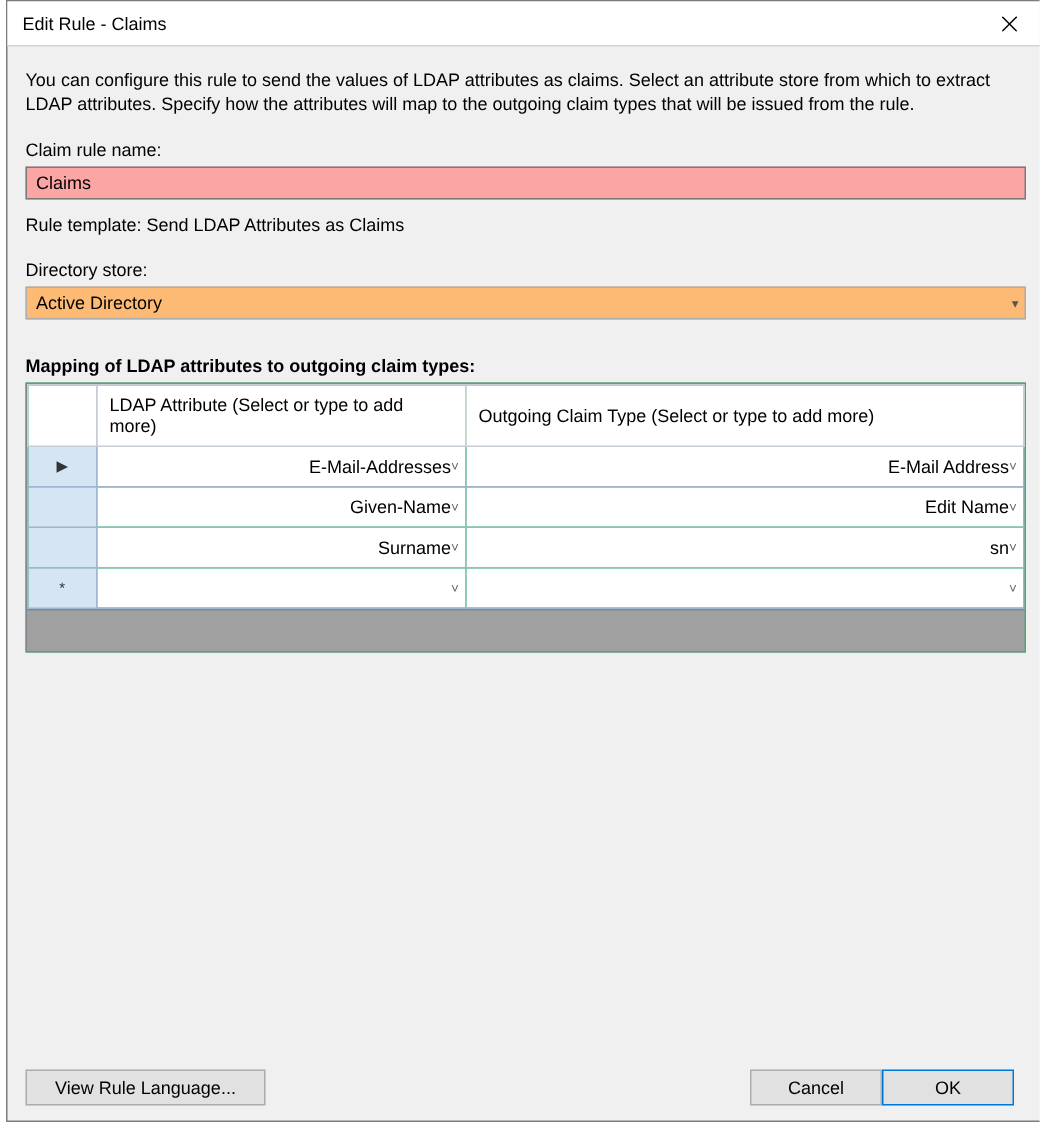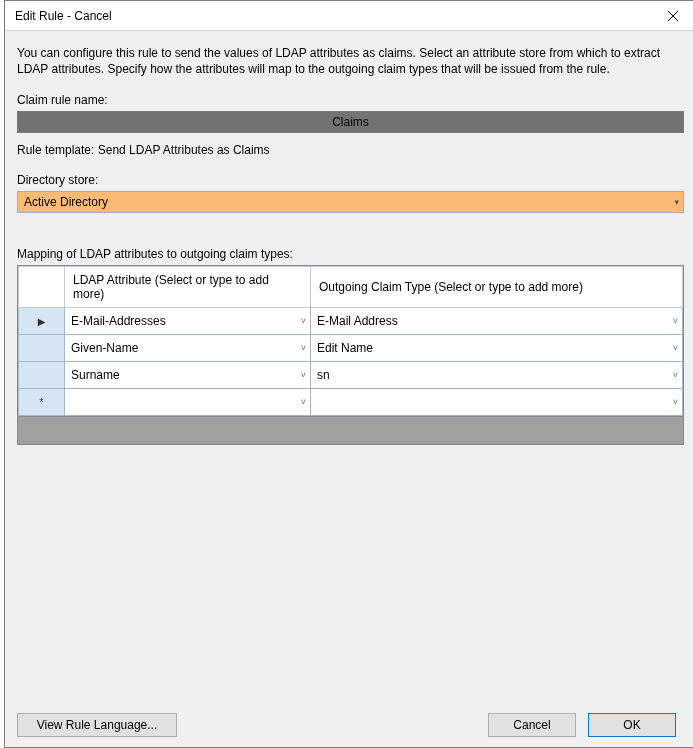--- a/index.html
+++ b/index.html
@@ -56,45 +56,44 @@
   }
   .label {
     font-size: 12px;
     margin-bottom: 4px;
     margin-top: 4px;
   }
   .text-input {
     width: 100%;
     height: 22px;
     border: 1px solid #7a7a7a;
-    background: #737373;
+    background: #fca5a5;
     padding: 2px 6px;
     font-size: 12px;
     font-family: inherit;
-    text-align: center;
   }
   .template-line {
     margin-top: 10px;
     font-size: 12px;
   }
   .attr-store-label { margin-top: 16px; }
   .combo {
     width: 100%;
     height: 22px;
     border: 1px solid #adadad;
     background: #fdba74;
     display: flex;
     align-items: center;
     justify-content: space-between;
     padding: 0 4px 0 6px;
     font-size: 12px;
     margin-bottom: 14px;
   }
   .combo .chev { font-size: 9px; color: #555; }
-  .mapping-label { margin-top: 20px; margin-bottom: 4px;}
+  .mapping-label { margin-top: 10px; margin-bottom: 4px; font-weight: bold;}
   .grid-wrap {
     border: 1px solid #828790;
     background: #22c55e;
     width: 100%;
   }
   table.grid {
     width: 100%;
     border-collapse: collapse;
     table-layout: fixed;
   }
@@ -121,37 +120,36 @@
   table.grid td.cell {
     border: 1px solid #9eb6ce;
     padding: 0;
     height: 26px;
   }
   .cell-combo {
     width: 100%;
     height: 26px;
     display: flex;
     align-items: center;
-    justify-content: space-between;
+    justify-content: flex-end;
     padding: 0 4px 0 6px;
     font-size: 12px;
     background: #ffffff;
   }
   .cell-combo .chev { font-size: 9px; color: #666; }
   .grid-footer-gray {
     height: 28px;
     background: #a0a0a0;
     border-top: 1px solid #828790;
   }
   .button-row {
     margin-top: auto;
     display: flex;
     align-items: flex-end;
     padding-top: 8px;
-    gap: 12px;
   }
   .btn {
     height: 24px;
     border: 1px solid #adadad;
     background: #e1e1e1;
     font-size: 12px;
     font-family: inherit;
     padding: 0 14px;
     cursor: default;
     display: inline-flex;
@@ -170,21 +168,21 @@
     background: #ffffff;
     border: 1px solid #c7cdd4;
   }
 </style>
 </head>
 <body>
 
 <div class="window">
 
   <div class="titlebar">
-    <span class="title">Edit Rule - Cancel</span>
+    <span class="title">Edit Rule - Claims</span>
     <div class="close">
       <svg viewBox="0 0 10 10">
           <line x1="0" y1="0" x2="10" y2="10" stroke="#000" stroke-width="1"></line>
           <line x1="10" y1="0" x2="0" y2="10" stroke="#000" stroke-width="1"></line>
         </svg>
     </div>
   </div>
 
   <div class="body">
 

